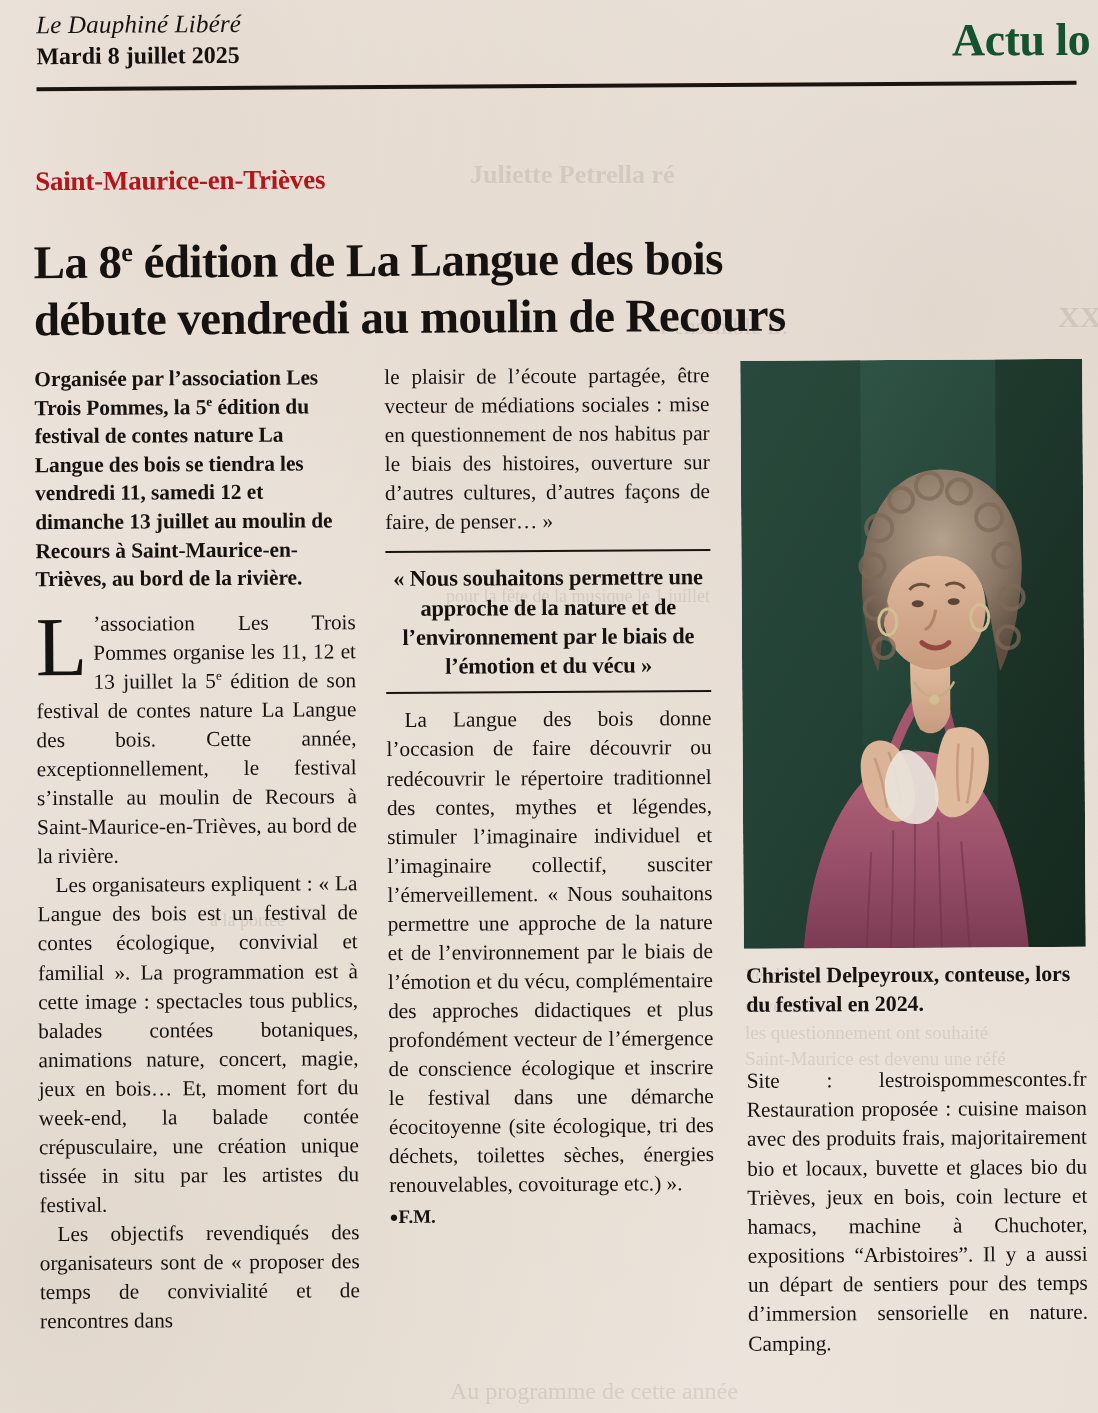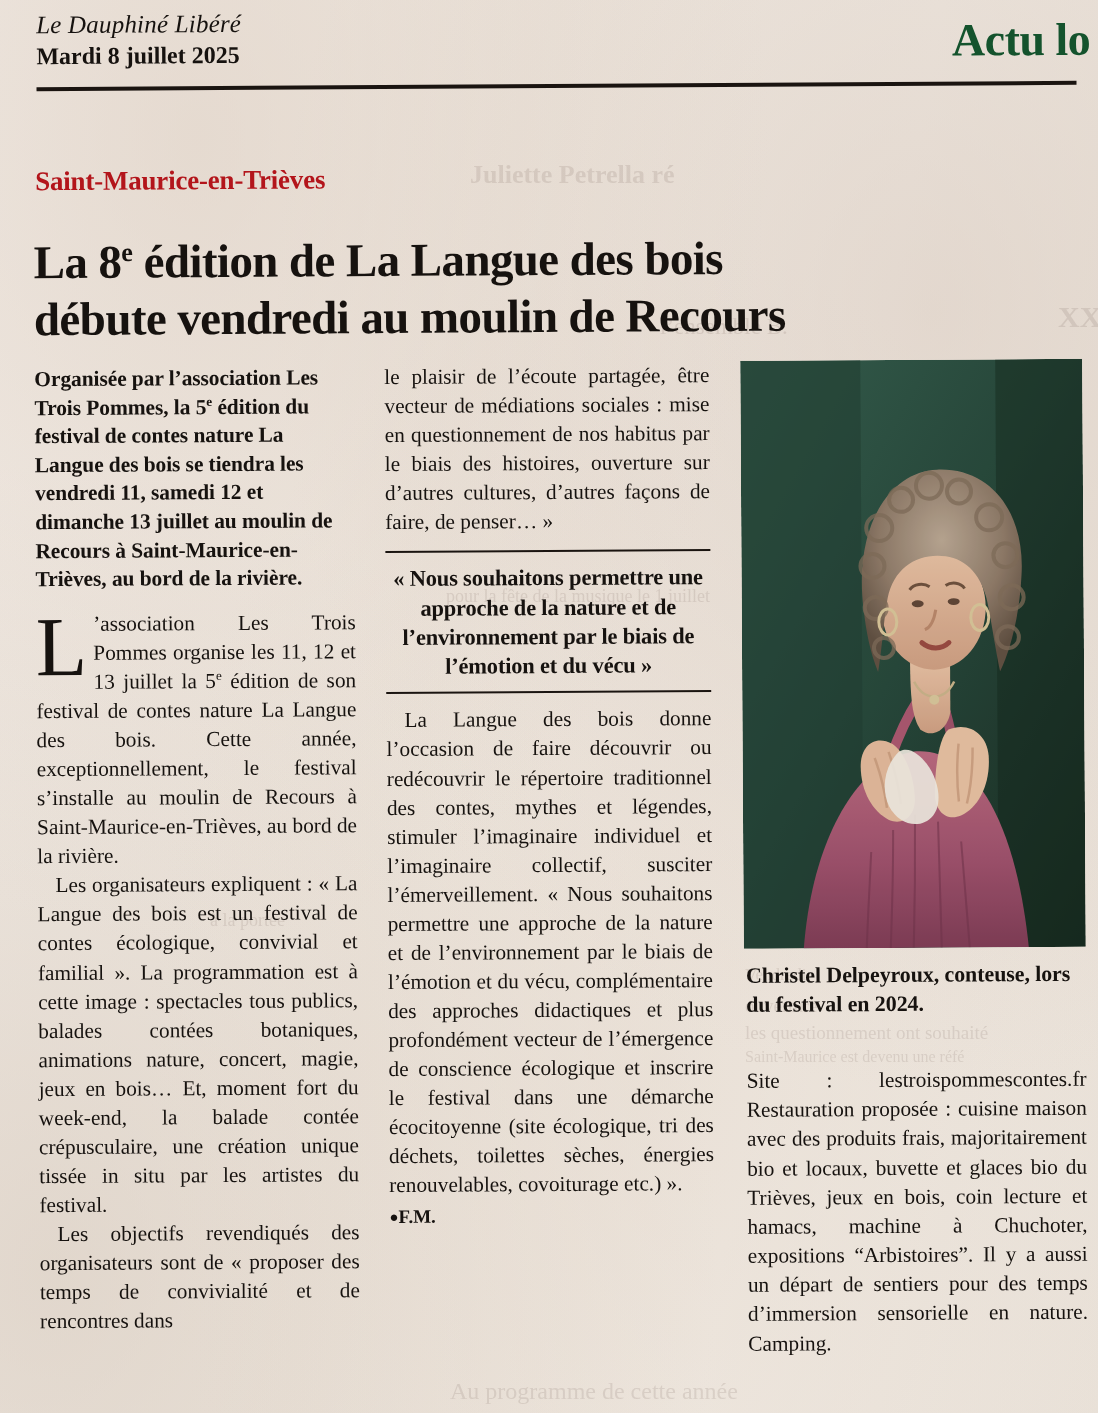--- a/index.html
+++ b/index.html
@@ -122,21 +122,21 @@
 
 <div class="paper"></div>
 
 <div class="ghost" style="left:470px;top:160px;font-weight:bold;font-size:26px;">Juliette Petrella ré</div>
 <div class="ghost" style="left:660px;top:314px;font-size:23px;">l’ensemble B.</div>
 <div class="ghost" style="left:380px;top:586px;font-size:18px;width:330px;">pour la fête de la musique le 1 juillet</div>
 <div class="ghost" style="left:210px;top:885px;font-size:18px;margin-top:25px;">à la portée</div>
 <div class="ghost" style="left:745px;top:965px;font-size:17px;">Vendredi</div>
 <div class="ghost" style="left:745px;top:995px;font-size:19px;">ouverture</div>
 <div class="ghost" style="left:745px;top:1022px;font-size:19px;">les questionnement ont souhaité</div>
-<div class="ghost" style="left:745px;top:1048px;font-size:16px;">Saint-Maurice est devenu une réfé</div>
+<div class="ghost" style="left:745px;top:1048px;font-size:19px;">Saint-Maurice est devenu une réfé</div>
 <div class="ghost" style="left:1058px;top:300px;font-size:30px;font-weight:bold;">XX</div>
 <div class="ghost" style="left:450px;top:1378px;font-size:24px;">Au programme de cette année</div>
 
 <div class="wrap skew">
 
   <div class="masthead">
     <div class="mast-title">Le Dauphiné Libéré</div>
     <div class="mast-date">Mardi 8 juillet 2025</div>
   </div>
   <div class="actu">Actu lo</div>

